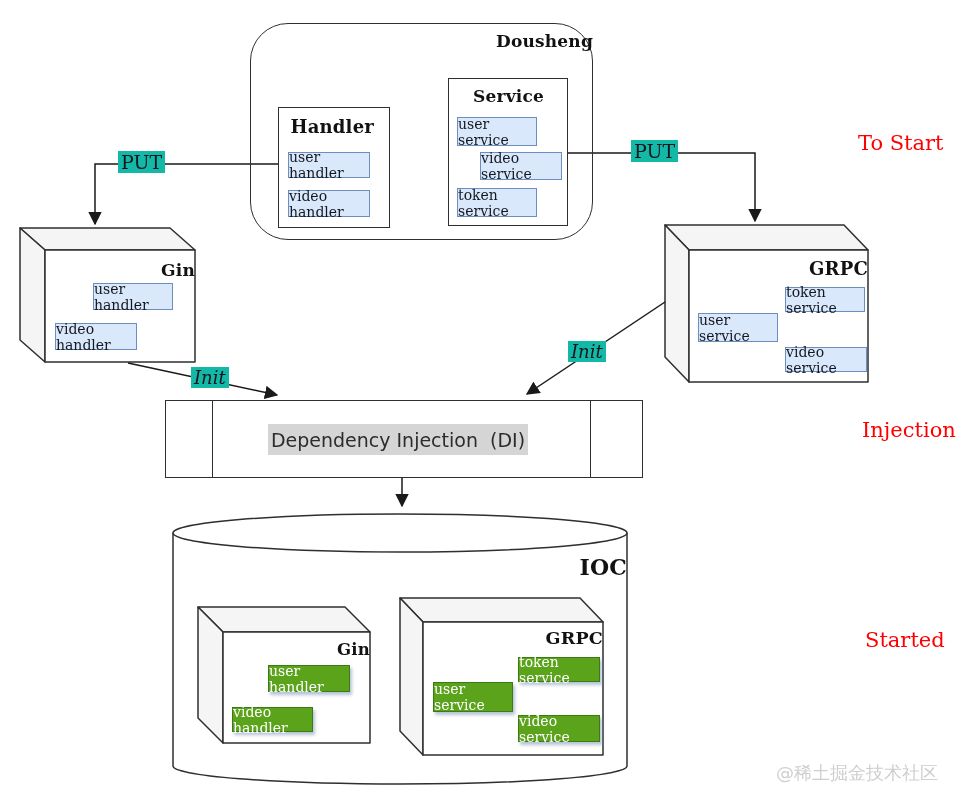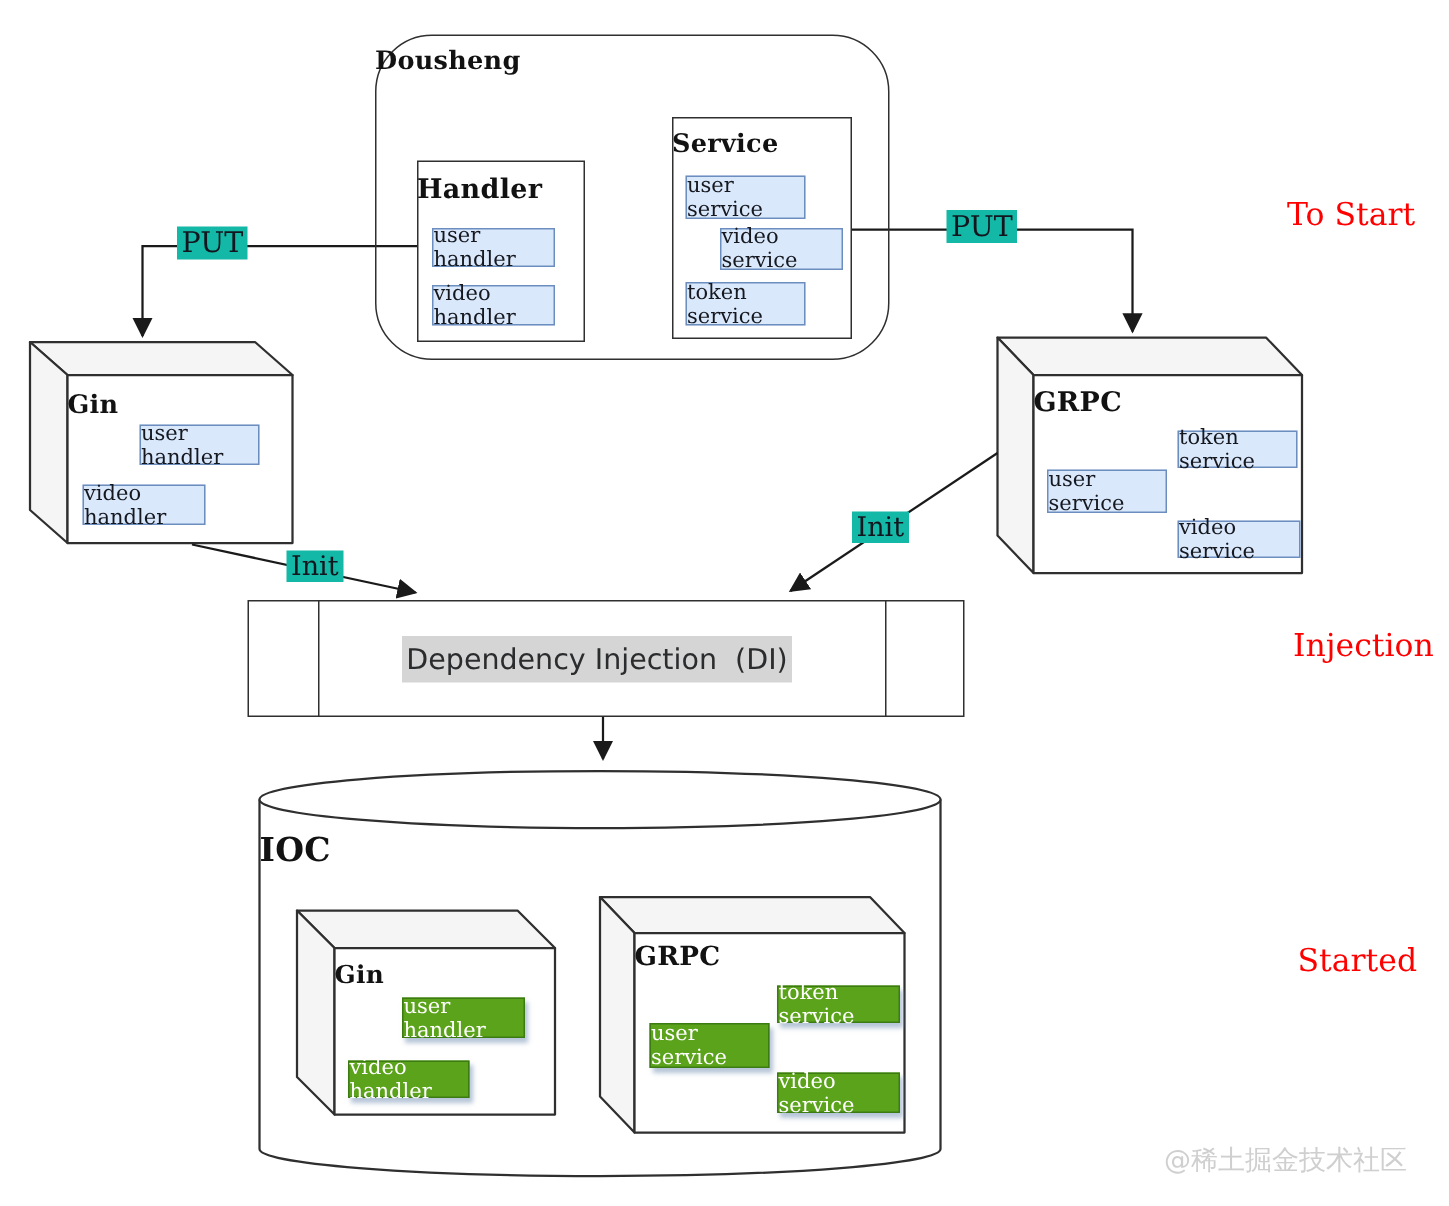--- a/index.html
+++ b/index.html
@@ -3,28 +3,28 @@
 <meta charset="utf-8">
 <style>
   * { margin:0; padding:0; box-sizing:border-box; }
   html,body { width:966px; height:804px; background:#ffffff; }
   body { font-family:"DejaVu Serif", serif; position:relative; overflow:hidden; }
   .canvas { position:absolute; left:0; top:0; width:966px; height:804px; background:#fff; }
   .layer { position:absolute; left:0; top:0; z-index:1; }
   .abs { position:absolute; z-index:2; }
   .outline { border:1.6px solid #2f2f2f; background:transparent; }
   .rounded { border-radius:38px; }
-  .box-title { font-weight:bold; font-size:17px; text-align:left; color:#121212; letter-spacing:.2px; }
+  .box-title { font-weight:bold; font-size:17px; text-align:right; color:#121212; letter-spacing:.2px; }
   .chip { position:absolute; z-index:2; display:flex; align-items:center; justify-content:center;
           font-size:14px; color:#15181f; background:#dae8fc; border:1px solid #6c8ebf; }
   .chip.green { background:#5ca31c; border-color:#3c7a12; color:#ffffff;
                 box-shadow:2px 3px 3px rgba(110,140,175,.5); }
   .conn-label { position:absolute; z-index:3; background:#14b8a6; padding:0 3px;
                 font-size:19px; color:#14161f; }
-  .conn-label.small { font-size:18px; }
+  .conn-label.small { font-size:18px;font-style:italic; }
   .stage { position:absolute; z-index:2; color:#ff0000; font-size:21px; }
   .di-label { position:absolute; z-index:2; background:#d5d5d5; display:flex; align-items:center; justify-content:center;
               font-family:"DejaVu Sans","Liberation Sans",sans-serif; font-weight:normal; font-size:19px;
               color:#2b2c2e; white-space:pre; }
   .divider { position:absolute; z-index:2; width:0; border-left:1.6px solid #2f2f2f; }
   .watermark { position:absolute; z-index:2; color:#cfcfcf; font-size:18px;
                font-family:"DejaVu Sans","Liberation Sans",sans-serif; }
   svg .face-top, svg .face-side { fill:#f5f5f5; stroke:#2f2f2f; stroke-width:1.5; stroke-linejoin:round; }
   svg .face-front { fill:#ffffff; stroke:#2f2f2f; stroke-width:1.5; stroke-linejoin:round; }
   svg .cyl { fill:#ffffff; stroke:#2f2f2f; stroke-width:1.5; }

